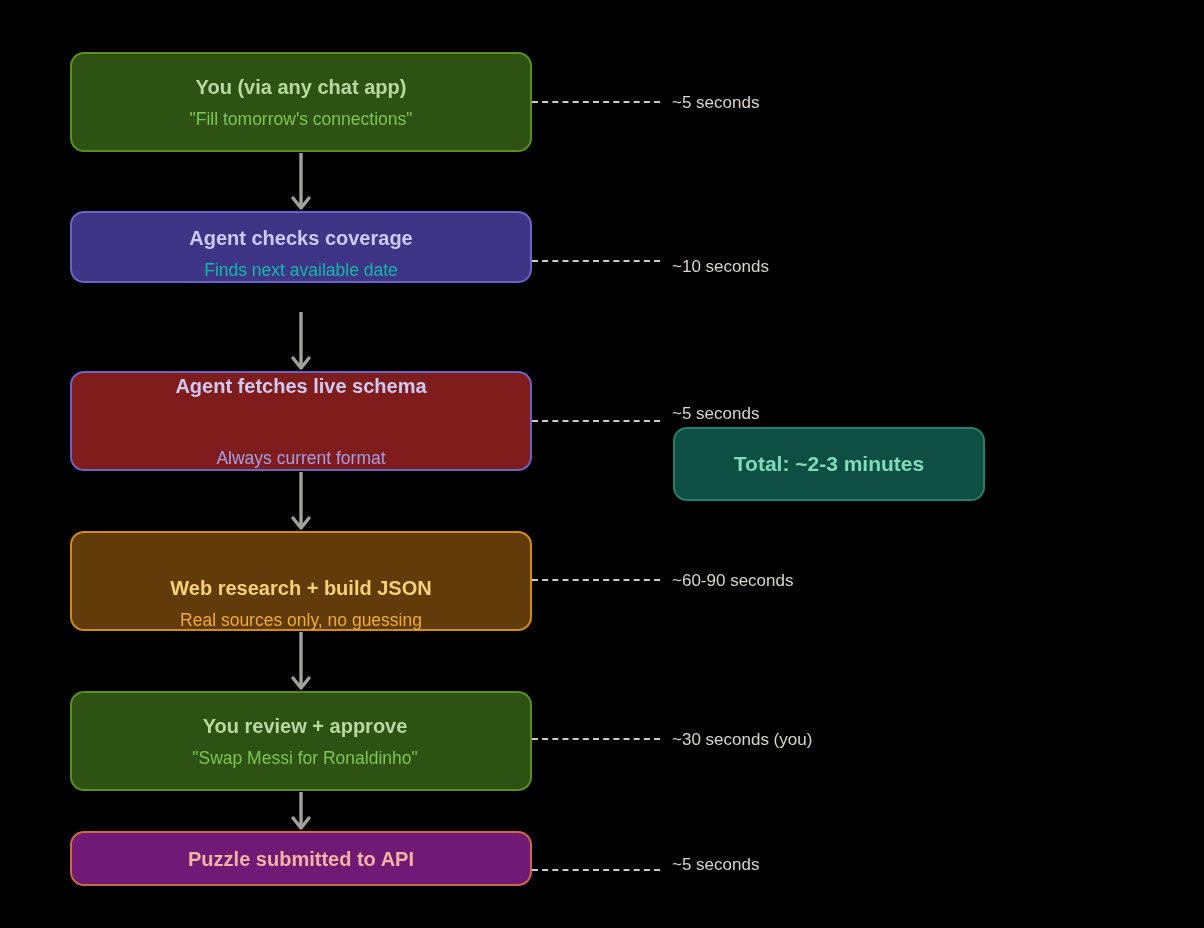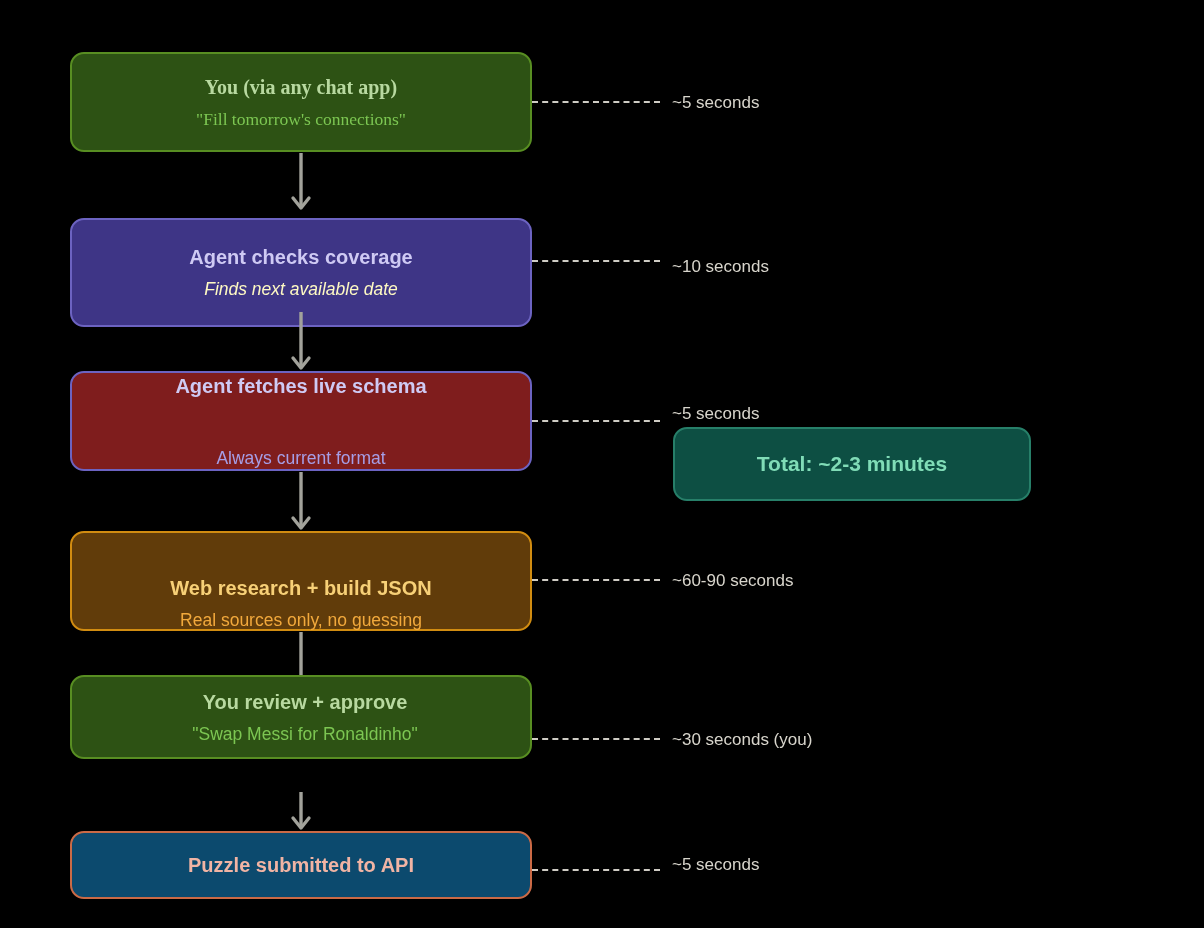--- a/index.html
+++ b/index.html
@@ -55,54 +55,54 @@
   }
   .flow-arrow {
     position: absolute;
     left: 287px;
     display: block;
   }
   .total-badge {
     position: absolute;
     left: 673px;
     top: 427px;
-    width: 358px;
+    width: 312px;
     height: 74px;
     box-sizing: border-box;
     border: 2px solid;
     border-radius: 14px;
     display: flex;
     align-items: center;
     justify-content: center;
   }
   .total-label {
     font-size: 21px;
     font-weight: 700;
   }
 </style>
 </head>
 <body style="background: rgb(0, 0, 0);">
 
 <div class="canvas">
 
-  <div class="step-box" style="top: 52px; height: 100px; background: rgb(45, 82, 20); border-color: rgb(88, 142, 34); font-family: Liberation Serif, serif;">
+  <div class="step-box" style="top: 52px; height: 100px; background: rgb(45, 82, 20); border-color: rgb(88, 142, 34);">
     <div class="box-title" style="color: rgb(184, 217, 160);">You (via any chat app)</div>
     <div class="box-subtitle" style="color: rgb(124, 198, 82);">"Fill tomorrow's connections"</div>
   </div>
   <div class="dash-line" style="top: 101px; color: rgb(207, 204, 196);"></div>
   <div class="duration-label" style="top: 102px; color: rgb(216, 213, 204);">~5 seconds</div>
 
   <svg class="flow-arrow" style="top: 152px; color: rgb(162, 162, 155);" width="28" height="59">
     <line x1="14" y1="1" x2="14" y2="54" stroke="currentColor" stroke-width="3.4"></line>
     <path d="M6 46 L14 56 L22 46" fill="none" stroke="currentColor" stroke-width="3.4" stroke-linecap="round" stroke-linejoin="round"></path>
   </svg>
 
-  <div class="step-box" style="top: 218px; height: 109px; background: rgb(62, 53, 134); border-color: rgb(108, 99, 193);">
+  <div class="step-box" style="top: 211px; height: 72px; background: rgb(62, 53, 134); border-color: rgb(108, 99, 193); justify-content: flex-end;">
     <div class="box-title" style="color: rgb(207, 202, 244);">Agent checks coverage</div>
-    <div class="box-subtitle" style="color: #fef9c3; font-style: italic;">Finds next available date</div>
+    <div class="box-subtitle" style="color: #14b8a6;">Finds next available date</div>
   </div>
   <div class="dash-line" style="top: 260px; color: rgb(207, 204, 196);"></div>
   <div class="duration-label" style="top: 266px; color: rgb(216, 213, 204);">~10 seconds</div>
 
   <svg class="flow-arrow" style="top: 311px; color: rgb(162, 162, 155);" width="28" height="60">
     <line x1="14" y1="1" x2="14" y2="55" stroke="currentColor" stroke-width="3.4"></line>
     <path d="M6 47 L14 57 L22 47" fill="none" stroke="currentColor" stroke-width="3.4" stroke-linecap="round" stroke-linejoin="round"></path>
   </svg>
 
   <div class="step-box" style="top: 371px; height: 100px; background: #7f1d1d; border-color: rgb(108, 99, 193);">
@@ -126,31 +126,31 @@
     <div class="box-subtitle" style="color: rgb(242, 169, 60);">Real sources only, no guessing</div>
   </div>
   <div class="dash-line" style="top: 579px; color: rgb(207, 204, 196);"></div>
   <div class="duration-label" style="top: 580px; color: rgb(216, 213, 204);">~60-90 seconds</div>
 
   <svg class="flow-arrow" style="top: 631px; color: rgb(162, 162, 155);" width="28" height="60">
     <line x1="14" y1="1" x2="14" y2="55" stroke="currentColor" stroke-width="3.4"></line>
     <path d="M6 47 L14 57 L22 47" fill="none" stroke="currentColor" stroke-width="3.4" stroke-linecap="round" stroke-linejoin="round"></path>
   </svg>
 
-  <div class="step-box" style="top: 675px; height: 84px; background: rgb(45, 82, 20); border-color: rgb(88, 142, 34); padding-left: 8px;">
+  <div class="step-box" style="top: 691px; height: 100px; background: rgb(45, 82, 20); border-color: rgb(88, 142, 34); padding-left: 8px;">
     <div class="box-title" style="color: rgb(184, 217, 160);">You review + approve</div>
     <div class="box-subtitle" style="color: rgb(124, 198, 82);">"Swap Messi for Ronaldinho"</div>
   </div>
   <div class="dash-line" style="top: 738px; color: rgb(207, 204, 196);"></div>
   <div class="duration-label" style="top: 739px; color: rgb(216, 213, 204);">~30 seconds (you)</div>
 
   <svg class="flow-arrow" style="top: 791px; color: rgb(162, 162, 155);" width="28" height="40">
     <line x1="14" y1="1" x2="14" y2="35" stroke="currentColor" stroke-width="3.4"></line>
     <path d="M6 27 L14 37 L22 27" fill="none" stroke="currentColor" stroke-width="3.4" stroke-linecap="round" stroke-linejoin="round"></path>
   </svg>
 
-  <div class="step-box" style="top: 831px; height: 68px; background: #0c4a6e; border-color: rgb(203, 106, 70);">
+  <div class="step-box" style="top: 831px; height: 55px; background: #701a75; border-color: rgb(203, 106, 70);">
     <div class="box-title" style="color: rgb(241, 180, 164);">Puzzle submitted to API</div>
   </div>
   <div class="dash-line" style="top: 869px; color: rgb(207, 204, 196);"></div>
   <div class="duration-label" style="top: 864px; color: rgb(216, 213, 204);">~5 seconds</div>
 
 </div>
 
 </body></html>

